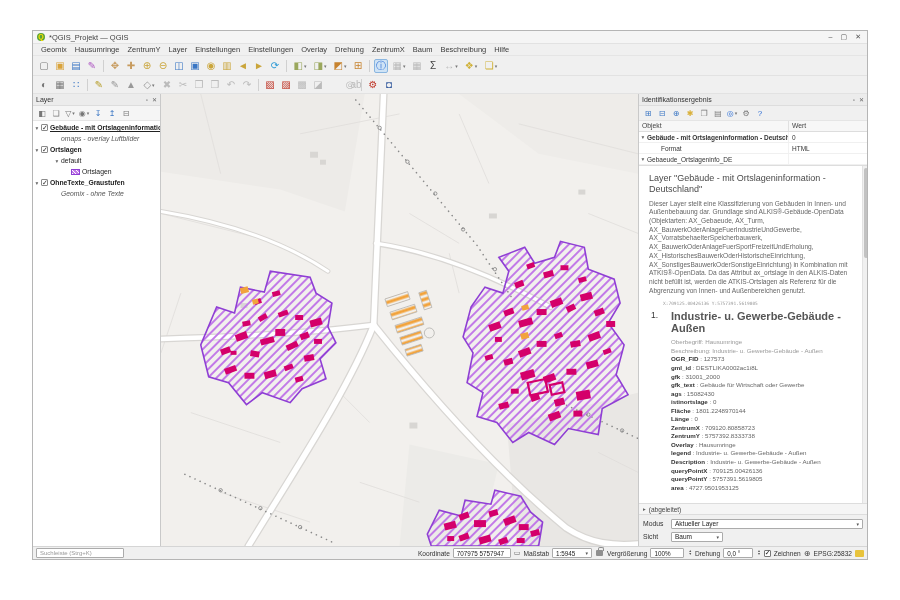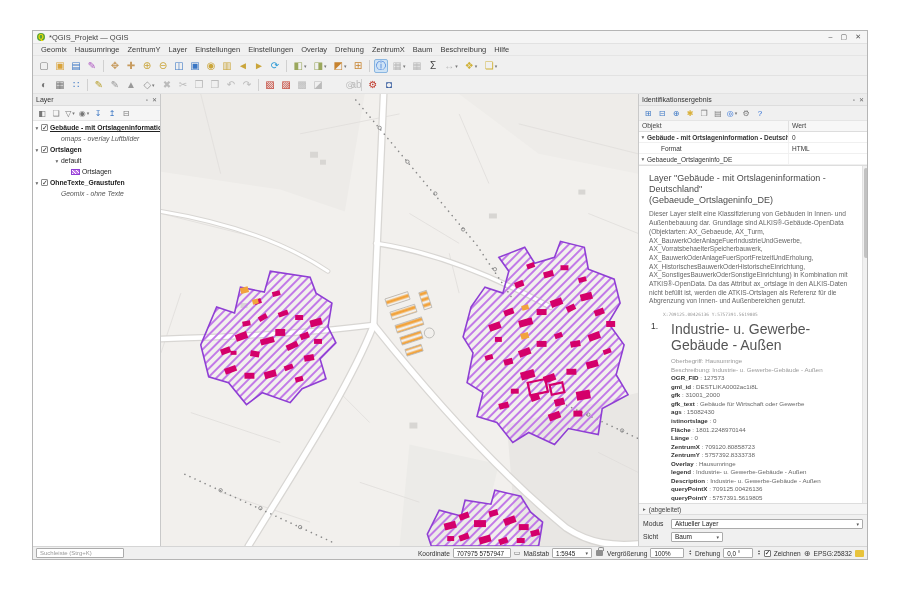--- a/index.html
+++ b/index.html
@@ -71,21 +71,21 @@
   .idrow.b .l{font-weight:bold;}
   .htmlview{flex:1;background:#fff;border-top:1px solid #ddd;position:relative;overflow:hidden;display:flex;}
   .hv-inner{flex:1;padding:7px 8px 4px 10px;overflow:hidden;}
   .hv-scroll{width:5px;background:#f0f0f0;border-left:1px solid #e2e2e2;position:relative;}
   .hv-thumb{position:absolute;top:2px;left:0.5px;width:4px;height:90px;background:#c2c2c2;border-radius:2px;}
   .hv-h1{font-size:9px;color:#4a4a4a;line-height:1.2;}
   .hv-desc{font-size:6.6px;color:#666;line-height:1.32;margin-top:5px;word-wrap:break-word;}
   .hv-coords{font-size:4.5px;color:#9a9a9a;margin:6px 0 4px 14px;font-family:"DejaVu Sans Mono",monospace;}
   .feat{display:flex;margin-top:4px;}
   .feat-idx{font-size:8.5px;color:#333;width:22px;flex:0 0 auto;text-align:left;padding-left:2px;}
-  .feat-title{font-size:14px;color:#555;}
+  .feat-title{font-size:11px;color:#555;font-weight:bold;}
   .attrs{margin:4px 0 0 22px;font-size:6.2px;line-height:1.38;color:#666;}
   .attr-gray{color:#9a9a9a;}
   .attrs b{color:#333;}
   .derived{height:11px;background:#f5f5f5;border-top:1px solid #ddd;display:flex;align-items:center;font-size:6.5px;color:#444;padding-left:4px;gap:3px;}
   .derived .arrow{font-size:5.5px;color:#666;}
   .id-footer{border-top:1px solid #ddd;background:#f0f0f0;padding:2px 4px 3px 4px;}
   .frow{display:flex;align-items:center;height:13px;gap:4px;}
   .flabel{font-size:6.8px;color:#333;width:24px;}
   .combo{background:#fff;border:1px solid #ababab;border-radius:1px;height:10px;display:flex;align-items:center;font-size:6.5px;padding:0 3px;color:#222;}
   .combo .car{margin-left:auto;font-size:5px;color:#555;padding-left:4px;}
@@ -588,21 +588,20 @@
                 <span>Gebaeude_Ortslageninfo_DE</span>
               </div>
               <div class="v"></div>
             </div>
           </div>
 
         <div class="htmlview">
           <div class="hv-inner">
             <div class="hv-h1">
               <div>Layer "Gebäude - mit Ortslageninformation - Deutschland"</div>
-              <div>(Gebaeude_Ortslageninfo_DE)</div>
             </div>
             <div class="hv-desc">Dieser Layer stellt eine Klassifizierung von Gebäuden in Innen- und Außenbebauung dar. Grundlage sind ALKIS®-Gebäude-OpenData (Objektarten: AX_Gebaeude, AX_Turm, AX_BauwerkOderAnlageFuerIndustrieUndGewerbe, AX_VorratsbehaelterSpeicherbauwerk, AX_BauwerkOderAnlageFuerSportFreizeitUndErholung, AX_HistorischesBauwerkOderHistorischeEinrichtung, AX_SonstigesBauwerkOderSonstigeEinrichtung) in Kombination mit ATKIS®-OpenData. Da das Attribut ax_ortslage in den ALKIS-Daten nicht befüllt ist, werden die ATKIS-Ortslagen als Referenz für die Abgrenzung von Innen- und Außenbereichen genutzt.</div>
             <div class="hv-coords">X:709125.00426136 Y:5757391.5619805</div>
             <div class="feat">
               <div class="feat-idx">1.</div>
               <div class="feat-title">Industrie- u. Gewerbe-Gebäude - Außen</div>
             </div>
             <div class="attrs" id="attrs">
                 <div class="attr-gray">Oberbegriff: Hausumringe</div>
                 <div class="attr-gray">Beschreibung: Industrie- u. Gewerbe-Gebäude - Außen</div>

